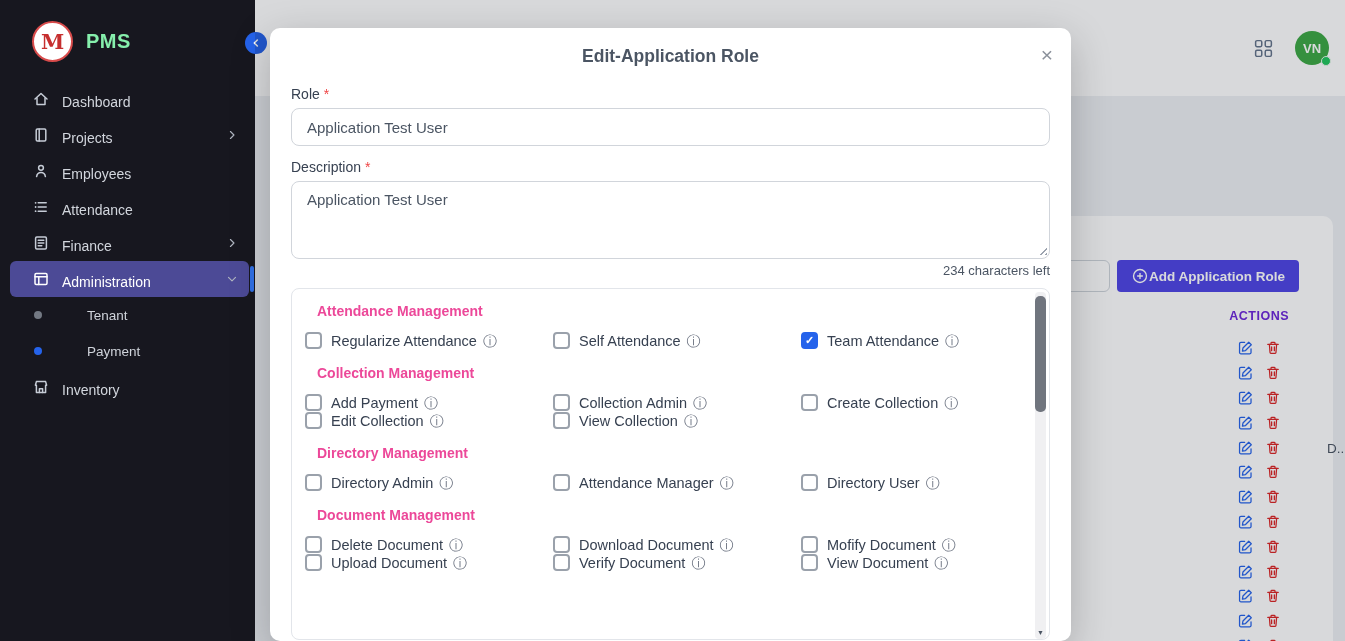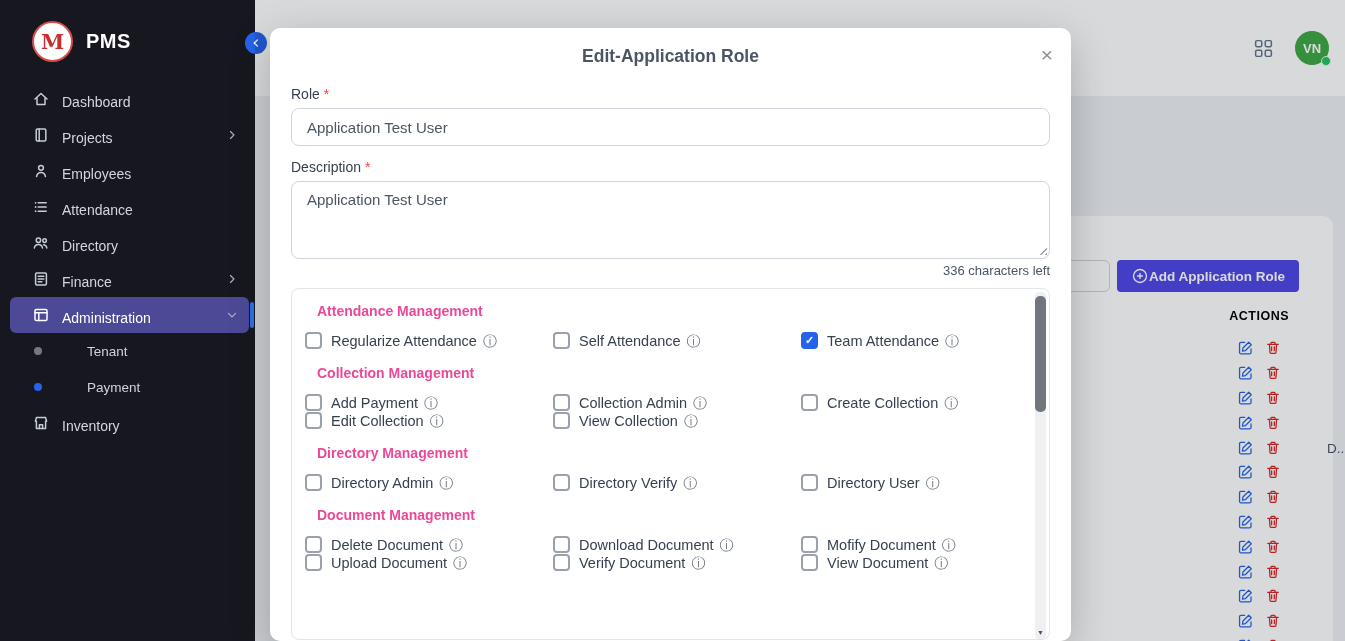--- a/index.html
+++ b/index.html
@@ -5,21 +5,21 @@
   html,body{margin:0;padding:0;width:1345px;height:641px;overflow:hidden;
     font-family:"Liberation Sans",sans-serif;background:#eef0f4;position:relative;}
   *{box-sizing:border-box;}
 
   
   .sidebar{position:absolute;left:0;top:0;bottom:0;width:255px;background:#17171f;z-index:2;}
   .logo-row{display:flex;align-items:center;gap:13px;padding:21px 0 19px 32px;}
   .logo-circle{width:41px;height:41px;border-radius:50%;background:#fff;border:2px solid #d84b4b;
     display:flex;align-items:center;justify-content:center;}
   .logo-circle span{color:#c62f2f;font-weight:800;font-size:21px;font-family:"DejaVu Serif",serif;}
-  .app-name{color:#ffffff;font-size:20px;font-weight:700;letter-spacing:.5px;}
+  .app-name{color:#86efac;font-size:20px;font-weight:700;letter-spacing:.5px;}
   .nav-item{position:relative;display:flex;align-items:center;height:36px;margin:0 0 0 0;
     padding:0 16px 0 32px;color:#d2d6dd;font-size:14px;cursor:pointer;}
   .nav-item .nav-icon{width:18px;height:18px;margin-right:12px;display:flex;color:#c6ccd6;line-height:0;}
   .nav-item .nav-label{flex:0 1 auto;margin-top:6px;}
   .nav-item .chev{margin-left:auto;color:#aeb4bf;line-height:0;}
   .nav-item.active{background:#4c4a96;margin:0 6px 0 10px;border-radius:6px;padding:0 10px 0 22px;color:#fff;}
   .nav-item.active .nav-icon{color:#fff;}
   .nav-item.active::after{content:"";position:absolute;right:-5px;top:5px;bottom:5px;width:4px;
     border-radius:3px;background:#2f6fe4;}
   .nav-sub{display:flex;align-items:center;height:36px;padding-left:34px;color:#cfd3da;
@@ -39,21 +39,21 @@
     color:#fff;font-size:13px;font-weight:700;display:flex;align-items:center;justify-content:center;cursor:pointer;}
   .status-dot{position:absolute;right:-2px;bottom:-1px;width:10px;height:10px;border-radius:50%;
     background:#22c55e;border:1.5px solid #e8f6ea;}
   .content{position:absolute;left:255px;top:96px;right:0;bottom:0;background:#eef0f4;z-index:1;}
   .card{position:absolute;left:300px;top:120px;right:12px;bottom:-20px;background:#fff;border-radius:10px;z-index:1;}
   .search-box{position:absolute;right:223px;top:44px;width:212px;height:32px;background:#fff;
     border:1px solid #cfd4db;border-radius:6px;}
   .add-btn{position:absolute;right:34px;top:44px;height:32px;display:flex;align-items:center;gap:0;
     padding:0 14px;background:#4f46e5;color:#fff;border:none;border-radius:4px;font-size:13.5px;
     font-weight:600;font-family:"Liberation Sans",sans-serif;cursor:pointer;}
-  .col-head{position:absolute;right:44px;top:93px;font-size:12.5px;font-weight:700;color:#000000;letter-spacing:.5px;}
+  .col-head{position:absolute;right:44px;top:93px;font-size:12.5px;font-weight:700;color:#6d28d9;letter-spacing:.5px;}
   #table-rows{position:absolute;left:0;right:0;top:120px;}
   .t-row{position:relative;height:24.8px;}
   .t-row .frag{position:absolute;left:772px;top:50%;transform:translateY(-50%);font-size:13.5px;color:#4b5563;}
   .row-edit{position:absolute;right:79px;top:50%;transform:translateY(-50%);line-height:0;cursor:pointer;}
   .row-del{position:absolute;right:52px;top:50%;transform:translateY(-50%);line-height:0;cursor:pointer;}
 
   
   .overlay{position:absolute;left:255px;top:0;right:0;bottom:0;background:rgba(15,18,28,0.16);z-index:4;}
   .modal{position:absolute;left:270px;top:28px;width:801px;height:613px;background:#fff;border-radius:10px;
     box-shadow:0 12px 40px rgba(0,0,0,.22);z-index:10;padding-top:16px;}
@@ -135,31 +135,20 @@
             <circle cx="3.6" cy="4.8" r="0.9" fill="currentColor" stroke="none"></circle>
             <circle cx="3.6" cy="9" r="0.9" fill="currentColor" stroke="none"></circle>
             <circle cx="3.6" cy="13.2" r="0.9" fill="currentColor" stroke="none"></circle>
           </svg>
         </span>
         <span class="nav-label">Attendance</span>
       </div>
       <div class="nav-item">
         <span class="nav-icon">
           <svg width="18" height="18" viewBox="0 0 18 18" fill="none" stroke="currentColor" stroke-width="1.5" stroke-linecap="round" stroke-linejoin="round">
-            <circle cx="6.4" cy="6.2" r="2.2"></circle>
-            <path d="M2.4 14c.4-2.4 2-3.4 4-3.4s3.6 1 4 3.4"></path>
-            <circle cx="12.6" cy="6.6" r="1.8"></circle>
-            <path d="M11.6 10.8c1.7.3 2.9 1.2 3.2 3.2"></path>
-          </svg>
-        </span>
-        <span class="nav-label">Directory</span>
-      </div>
-      <div class="nav-item">
-        <span class="nav-icon">
-          <svg width="18" height="18" viewBox="0 0 18 18" fill="none" stroke="currentColor" stroke-width="1.5" stroke-linecap="round" stroke-linejoin="round">
             <rect x="3.6" y="3" width="10.8" height="12" rx="1.2"></rect>
             <path d="M6.2 6.2h5.6M6.2 9h5.6M6.2 11.8h3.6"></path>
           </svg>
         </span>
         <span class="nav-label">Finance</span>
         <span class="chev"><svg width="14" height="14" viewBox="0 0 18 18" fill="none" stroke="currentColor" stroke-width="1.5" stroke-linecap="round" stroke-linejoin="round">
             <path d="M7 4.5 11.5 9 7 13.5"></path>
           </svg></span>
       </div>
       <div class="nav-item active">
@@ -400,21 +389,21 @@
       <span class="req">*</span>
     </div>
     <input class="text-input" value="Application Test User" style="">
     <div class="field-label desc">
       <span>Description</span>
       <span class="req">*</span>
     </div>
     <div class="ta-wrap">
       <textarea class="textarea" style="">Application Test User</textarea>
     </div>
-    <div class="chars-left">336 characters left</div>
+    <div class="chars-left">234 characters left</div>
     <div class="perms">
       <div id="perm-sections">
           <div class="perm-sec-title">Attendance Management</div>
           <div class="perm-grid">
             <label class="perm-item">
               <span class="cb"></span>
               <span class="perm-label">Regularize Attendance</span>
               <span class="info">ⓘ</span>
             </label>
             <label class="perm-item">
@@ -458,21 +447,21 @@
           </div>
           <div class="perm-sec-title">Directory Management</div>
           <div class="perm-grid">
             <label class="perm-item">
               <span class="cb"></span>
               <span class="perm-label">Directory Admin</span>
               <span class="info">ⓘ</span>
             </label>
             <label class="perm-item">
               <span class="cb"></span>
-              <span class="perm-label">Directory Verify</span>
+              <span class="perm-label">Attendance Manager</span>
               <span class="info">ⓘ</span>
             </label>
             <label class="perm-item">
               <span class="cb"></span>
               <span class="perm-label">Directory User</span>
               <span class="info">ⓘ</span>
             </label>
           </div>
           <div class="perm-sec-title">Document Management</div>
           <div class="perm-grid">

